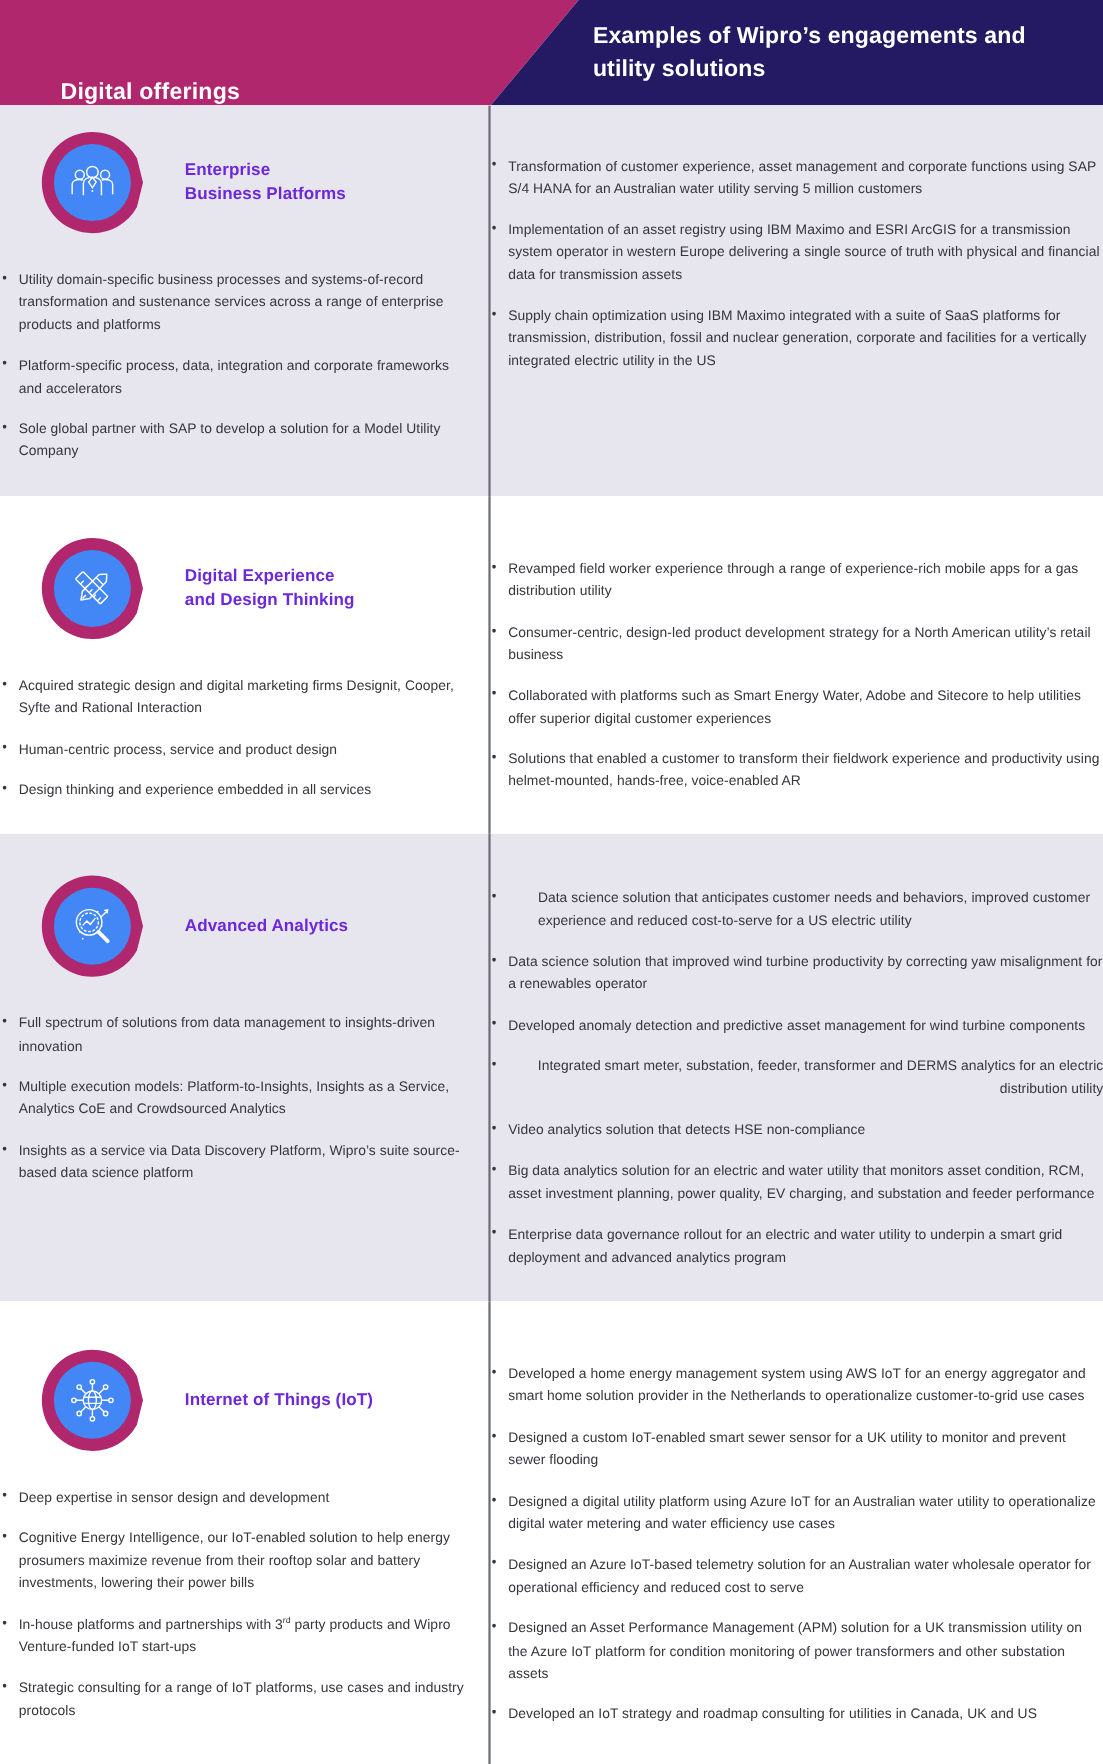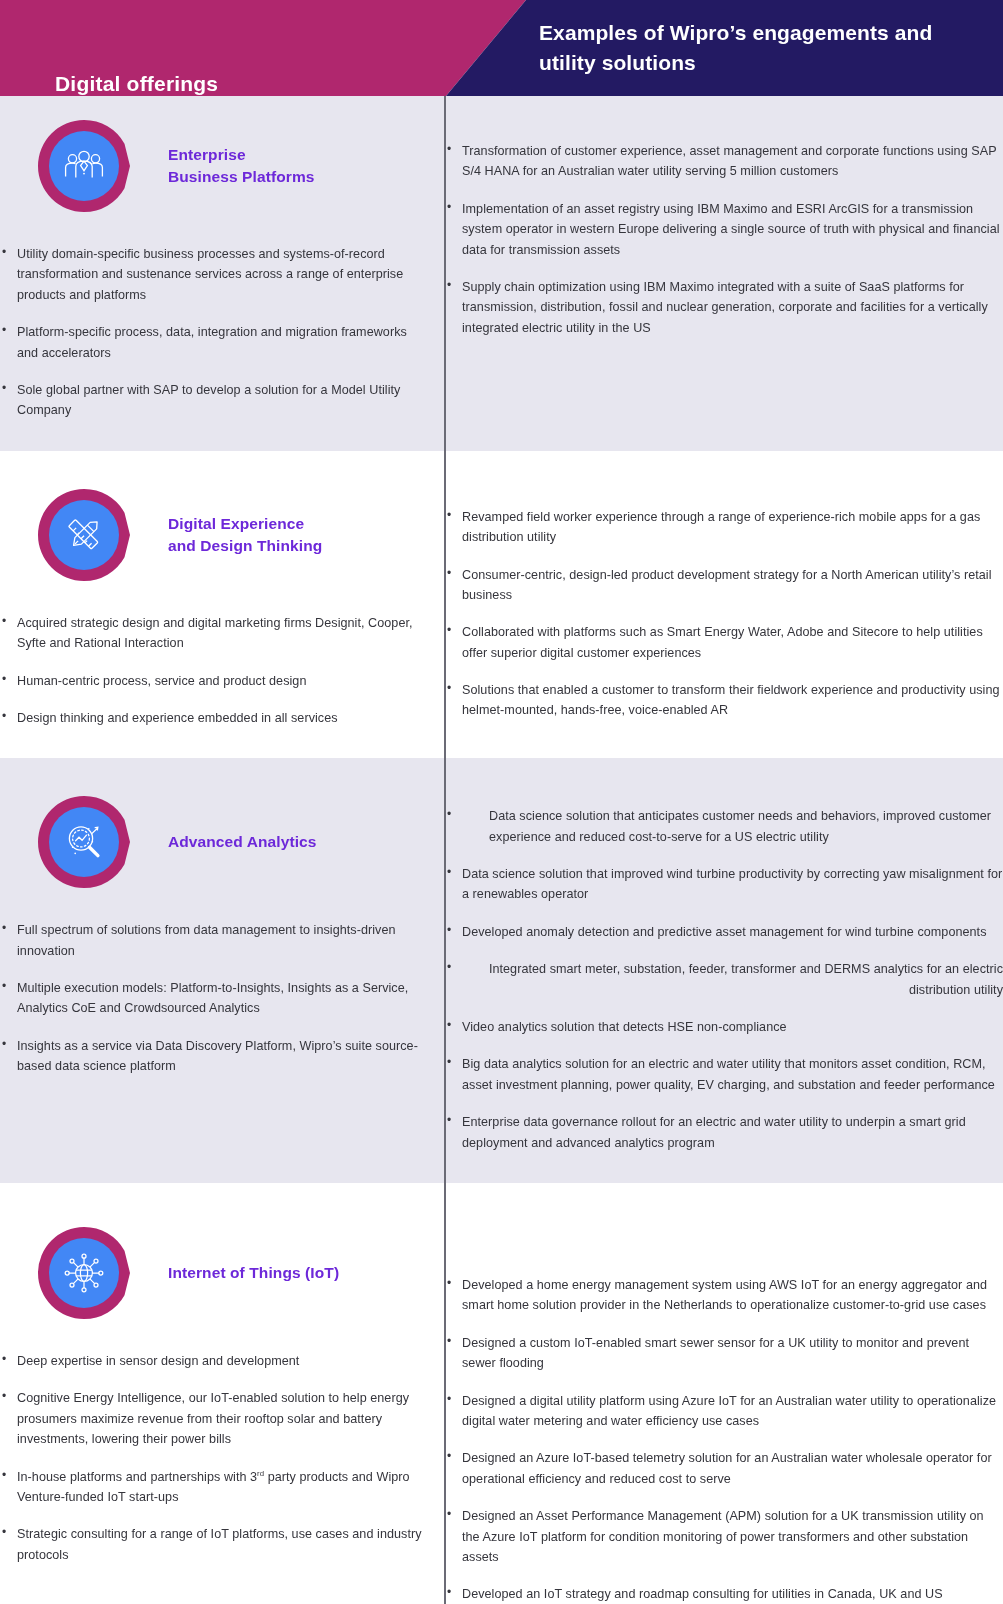--- a/index.html
+++ b/index.html
@@ -187,21 +187,21 @@
       <path d="M3.6 32.5 V23.6 c0-2.7 2.9-4.4 6.9-4.4 1.1 0 2.1 .1 3 .4"></path>
       <circle cx="33.5" cy="14.8" r="4.1"></circle>
       <path d="M40.4 32.5 V23.6 c0-2.7-2.9-4.4-6.9-4.4-1.1 0-2.1 .1-3 .4"></path>
     </svg>
               </div>
             </div>
             <div class="offering-title">Enterprise<br>Business Platforms</div>
           </div>
           <ul class="bullets left-bullets" style="margin-top: 22px; margin-bottom: 30px;">
             <li style="margin-bottom: 17px;">Utility domain-specific business processes and systems-of-record transformation and sustenance services across a range of enterprise products and platforms</li>
-            <li style="margin-bottom: 17px;">Platform-specific process, data, integration and migration frameworks and accelerators</li>
+            <li style="margin-bottom: 17px;">Platform-specific process, data, integration and corporate frameworks and accelerators</li>
             <li style="margin-bottom: 17px;">Sole global partner with SAP to develop a solution for a Model Utility Company</li>
           </ul>
           <div class="divider"></div>
         </div>
         <div class="col-right">
           <ul class="bullets right-bullets" style="margin-top: 45px; margin-bottom: 30px;">
             <li style="margin-bottom: 17px;">Transformation of customer experience, asset management and corporate functions using SAP S/4 HANA for an Australian water utility serving 5 million customers</li>
             <li style="margin-bottom: 17px;">Implementation of an asset registry using IBM Maximo and ESRI ArcGIS for a transmission system operator in western Europe delivering a single source of truth with physical and financial data for transmission assets</li>
             <li style="margin-bottom: 17px;">Supply chain optimization using IBM Maximo integrated with a suite of SaaS platforms for transmission, distribution, fossil and nuclear generation, corporate and facilities for a vertically integrated electric utility in the US</li>
           </ul>
@@ -316,21 +316,21 @@
           </div>
           <ul class="bullets left-bullets" style="margin-top: 22px; margin-bottom: 40px;">
             <li style="margin-bottom: 17px;">Deep expertise in sensor design and development</li>
             <li style="margin-bottom: 17px;">Cognitive Energy Intelligence, our IoT-enabled solution to help energy prosumers maximize revenue from their rooftop solar and battery investments, lowering their power bills</li>
             <li style="margin-bottom: 17px;">In-house platforms and partnerships with 3<sup>rd</sup> party products and Wipro Venture-funded IoT start-ups</li>
             <li style="margin-bottom: 17px;">Strategic consulting for a range of IoT platforms, use cases and industry protocols</li>
           </ul>
           <div class="divider"></div>
         </div>
         <div class="col-right">
-          <ul class="bullets right-bullets" style="margin-top: 92px; margin-bottom: 30px;">
+          <ul class="bullets right-bullets" style="margin-top: 56px; margin-bottom: 30px;">
             <li style="margin-bottom: 17px;">Developed a home energy management system using AWS IoT for an energy aggregator and smart home solution provider in the Netherlands to operationalize customer-to-grid use cases</li>
             <li style="margin-bottom: 17px;">Designed a custom IoT-enabled smart sewer sensor for a UK utility to monitor and prevent sewer flooding</li>
             <li style="margin-bottom: 17px;">Designed a digital utility platform using Azure IoT for an Australian water utility to operationalize digital water metering and water efficiency use cases</li>
             <li style="margin-bottom: 17px;">Designed an Azure IoT-based telemetry solution for an Australian water wholesale operator for operational efficiency and reduced cost to serve</li>
             <li style="margin-bottom: 17px;">Designed an Asset Performance Management (APM) solution for a UK transmission utility on the Azure IoT platform for condition monitoring of power transformers and other substation assets</li>
             <li style="margin-bottom: 17px;">Developed an IoT strategy and roadmap consulting for utilities in Canada, UK and US</li>
           </ul>
         </div>
       </div>
     </div>

